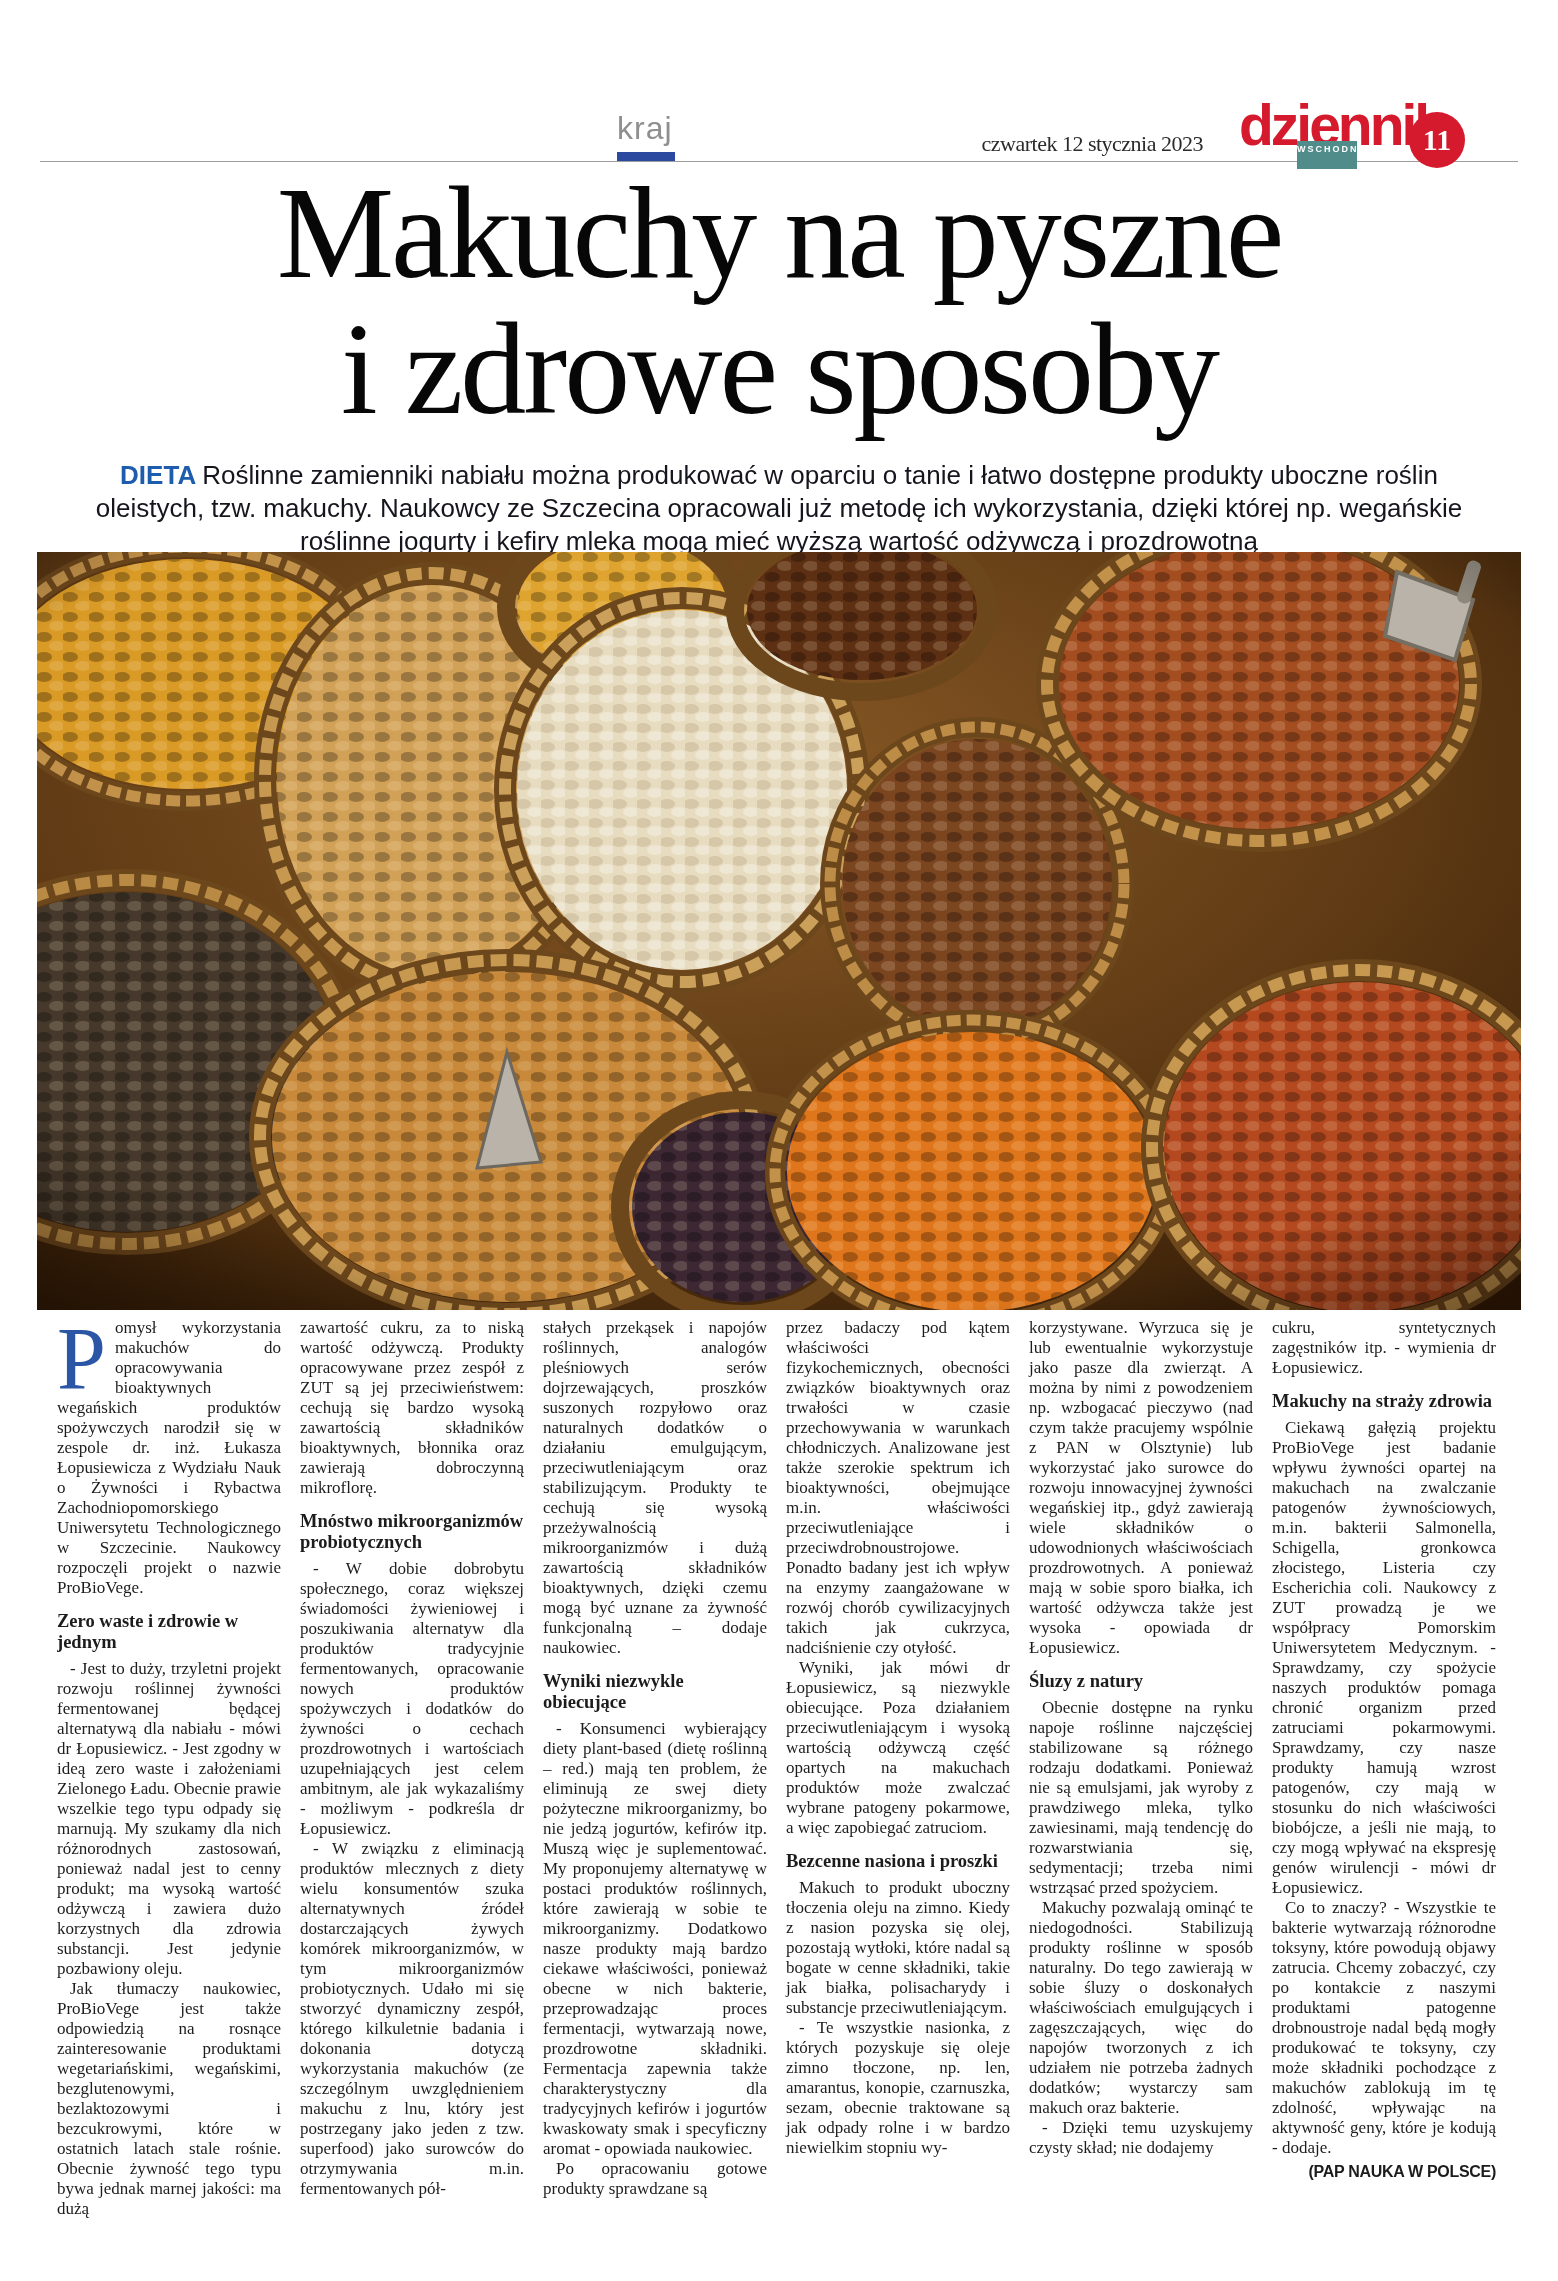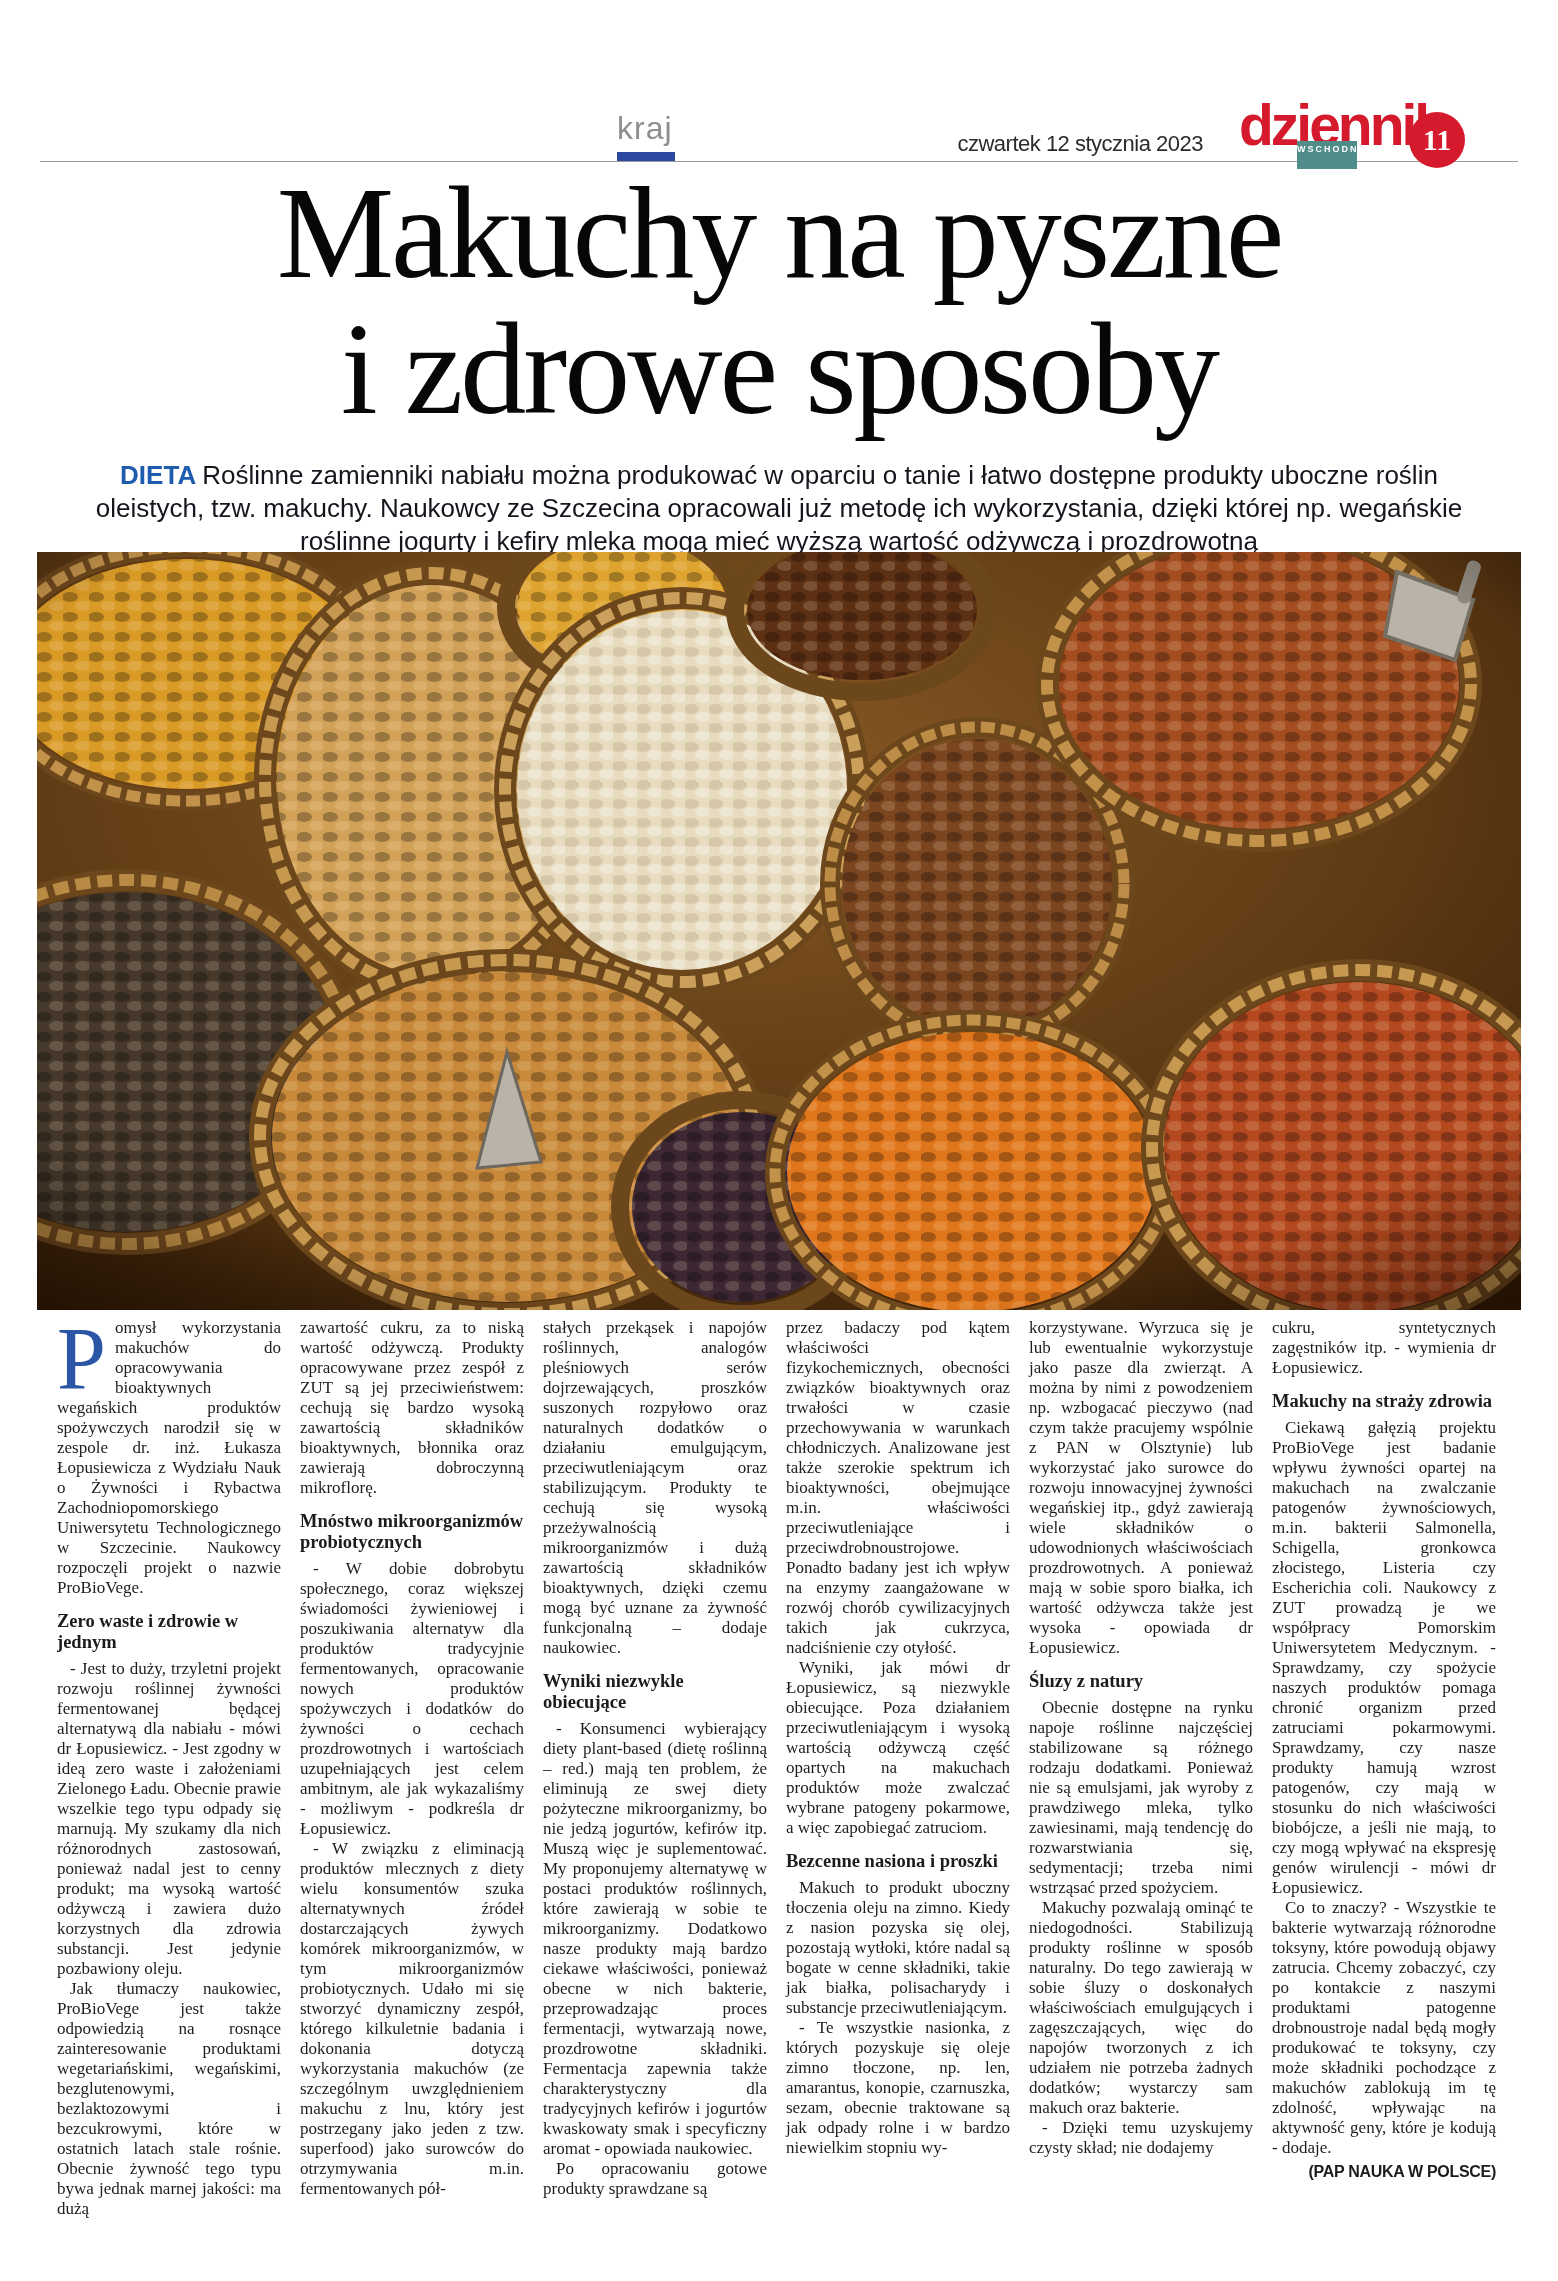--- a/index.html
+++ b/index.html
@@ -4,21 +4,21 @@
 <style>
   html,body{margin:0;padding:0;background:#e8e8e8;}
   .page{position:relative;width:1558px;height:2281px;background:#ffffff;overflow:hidden;
         font-family:"Liberation Serif",serif;}
   
   .kraj{position:absolute;left:617px;top:110px;font-family:"Liberation Sans",sans-serif;
         font-size:32px;color:#8f8f8f;letter-spacing:1px;}
   .kraj-bar{position:absolute;left:617px;top:152px;width:58px;height:10px;background:#2b4a9f;}
   .head-rule{position:absolute;left:40px;top:161px;width:1478px;height:1px;background:#9c9c9c;}
   .date{position:absolute;left:900px;top:131px;width:303px;text-align:right;
-        font-family:Liberation Sans, sans-serif;font-size:22px;color:#2b2b2b;letter-spacing:-0.5px;}
+        font-family:Liberation Serif, serif;font-size:22px;color:#2b2b2b;letter-spacing:-0.5px;}
   .logo{position:absolute;left:1216px;top:97px;font-family:"Liberation Sans",sans-serif;
         font-weight:bold;font-size:57px;color:#d41a2c;letter-spacing:-3px;line-height:57px;margin-left:23px;}
   .wsch{position:absolute;left:1297px;top:141px;width:60px;height:28px;background:#4f8c8a;
         color:#fff;font-family:"Liberation Sans",sans-serif;font-weight:bold;font-size:9px;
         letter-spacing:2px;text-align:center;line-height:16px;}
   .pagecircle{position:absolute;left:1409px;top:112px;width:56px;height:56px;border-radius:50%;
         background:#d41a2c;color:#fff;font-family:"Liberation Serif",serif;font-weight:bold;
         font-size:30px;line-height:56px;text-align:center;}
   
   .headline{position:absolute;left:0;top:165px;width:1558px;text-align:center;

